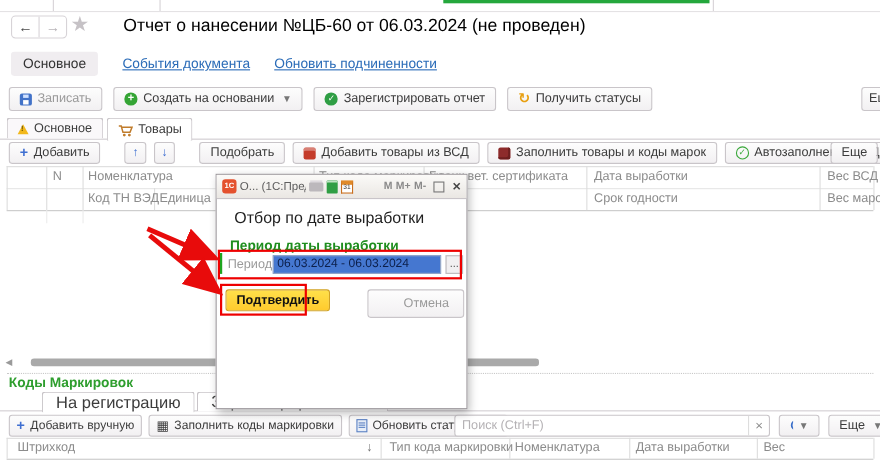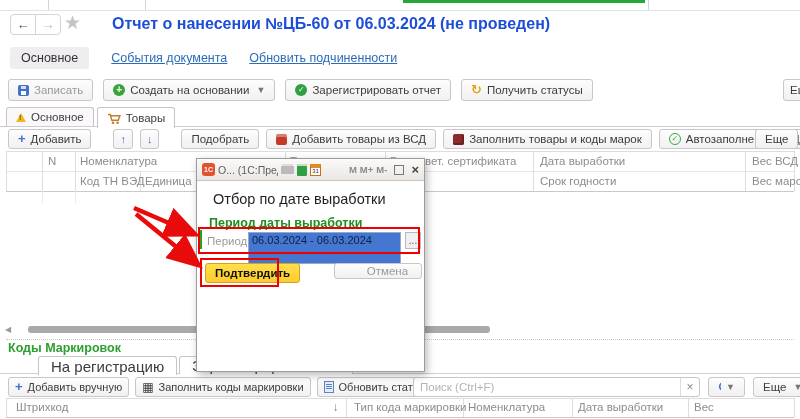--- a/index.html
+++ b/index.html
@@ -9,21 +9,21 @@
   .v{position:absolute;width:1px;background:#ddd;}
   
   .topstrip{position:absolute;left:0;top:0;width:800px;height:10px;border-bottom:1px solid #e4e2e4;background:#fff;}
   .tick{position:absolute;top:0;width:1px;height:10px;background:#d6d2d6;}
   .greenbar{position:absolute;left:403px;top:0;width:242px;height:3px;background:#24a73c;}
   
   .navgroup{position:absolute;left:10px;top:14px;display:flex;border:1px solid #d7d3d7;border-radius:4px;overflow:hidden;background:#fff;}
   .navbtn{all:unset;width:24px;height:19px;text-align:center;line-height:19px;font-size:13px;color:#4a4a4a;cursor:pointer;}
   .navbtn.fwd{border-left:1px solid #d7d3d7;color:#b9b5b9;}
   .star{position:absolute;left:64px;top:11px;font-size:19px;color:#c6c2c6;cursor:pointer;}
-  .title{position:absolute;left:112px;top:15px;font-size:16px;color:#1d4ed8;white-space:nowrap;font-weight:bold;}
+  .title{position:absolute;left:112px;top:15px;font-size:16px;color:#000000;white-space:nowrap;}
   
   .navtabs{position:absolute;left:10px;top:47px;display:flex;align-items:center;gap:22px;}
   .chip{background:#f0edf0;border-radius:3px;padding:4px 11px;font-size:12.5px;color:#333;cursor:pointer;}
   .link{font-size:12.5px;color:#2b6cb8;text-decoration:underline;cursor:pointer;white-space:nowrap;}
   
   .tb{position:absolute;display:flex;align-items:center;}
   .btn{all:unset;display:inline-flex;align-items:center;gap:5px;height:20px;padding:0 9px;
        background:linear-gradient(#fdfdfd,#f2f0f2);border:1px solid #c9c5c9;border-radius:3px;
        font-size:11.5px;color:#3c3c3c;white-space:nowrap;cursor:pointer;box-sizing:border-box;}
   .btn.yellow{background:linear-gradient(#ffe04a,#ffcb2e);border-color:#d2a322;font-weight:bold;color:#111;}
@@ -91,26 +91,26 @@
   .mbtn.first{margin-left:auto;}
   .ic-max{width:8px;height:8px;border:1.3px solid #777;margin-left:4px;flex:none;cursor:pointer;}
   .ic-close{font-size:13px;font-weight:bold;color:#444;margin-left:4px;flex:none;cursor:pointer;line-height:13px;}
   .dlg-heading{position:absolute;left:16px;top:32px;font-size:14.5px;color:#1f1f1f;white-space:nowrap;}
   .dlg-group{position:absolute;left:12px;top:57px;font-size:12.5px;font-weight:bold;color:#1e8e1e;white-space:nowrap;}
   .redbox{position:absolute;border:2.5px solid #ee0000;box-sizing:border-box;z-index:12;pointer-events:none;}
   .rb1{left:1px;top:68px;width:222px;height:27px;}
   .rb2{left:3px;top:99px;width:79px;height:29px;}
   .greenedge{position:absolute;left:0;top:1px;width:2px;height:19px;background:#1fa51f;}
   .plabel{position:absolute;left:10px;top:76px;font-size:11.5px;color:#9a9a9a;}
-  .pfield{position:absolute;left:51px;top:73px;width:153px;height:32px;background:#4577d0;border:1px solid #96a8c8;
+  .pfield{position:absolute;left:51px;top:73px;width:153px;height:17px;background:#4577d0;border:1px solid #96a8c8;
        color:#0c1f4a;font-size:11px;line-height:15px;padding:0 3px;box-sizing:border-box;white-space:nowrap;overflow:hidden;cursor:text;}
   .dots{all:unset;position:absolute;left:208px;top:73px;width:16px;height:17px;background:#f1eff1;border:1px solid #bbb7bb;
        box-sizing:border-box;text-align:center;line-height:12px;font-size:10px;color:#555;cursor:pointer;}
   .confirm{position:absolute;left:8px;top:104px;height:20px;}
-  .cancel{position:absolute;left:137px;top:104px;width:88px;height:16px;justify-content:center;color:#9a9a9a;padding-left:28px;}
+  .cancel{position:absolute;left:137px;top:104px;width:88px;height:26px;justify-content:center;color:#9a9a9a;padding-left:28px;}
   .arrows{position:absolute;left:0;top:0;z-index:30;pointer-events:none;}
 </style>
 </head>
 <body>
 
 <div id="app">
 
   <div class="topstrip">
     <div class="tick" style="left:48px"></div>
     <div class="tick" style="left:145px"></div>

